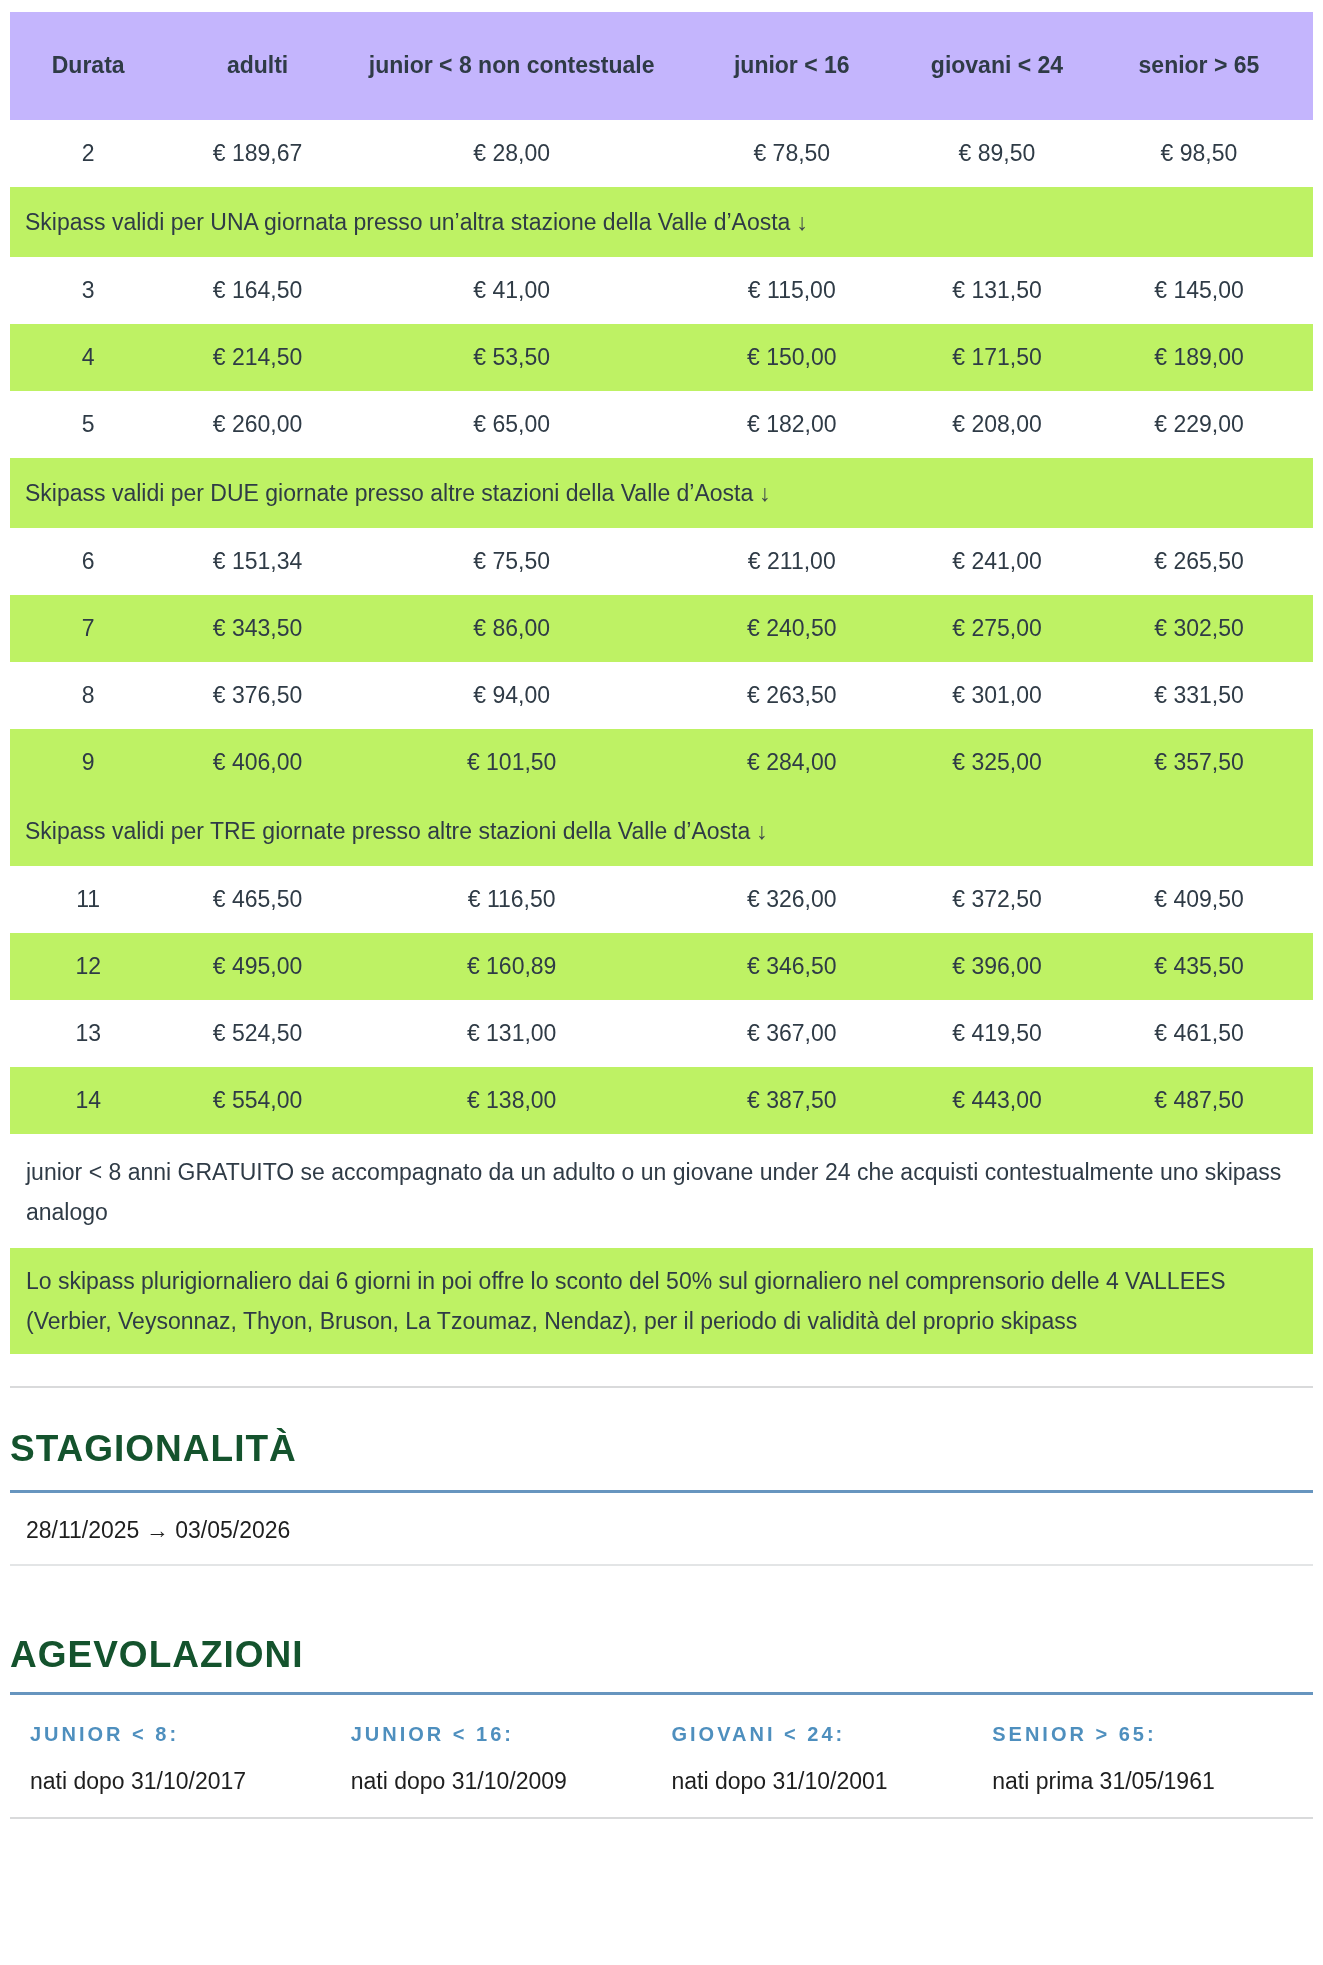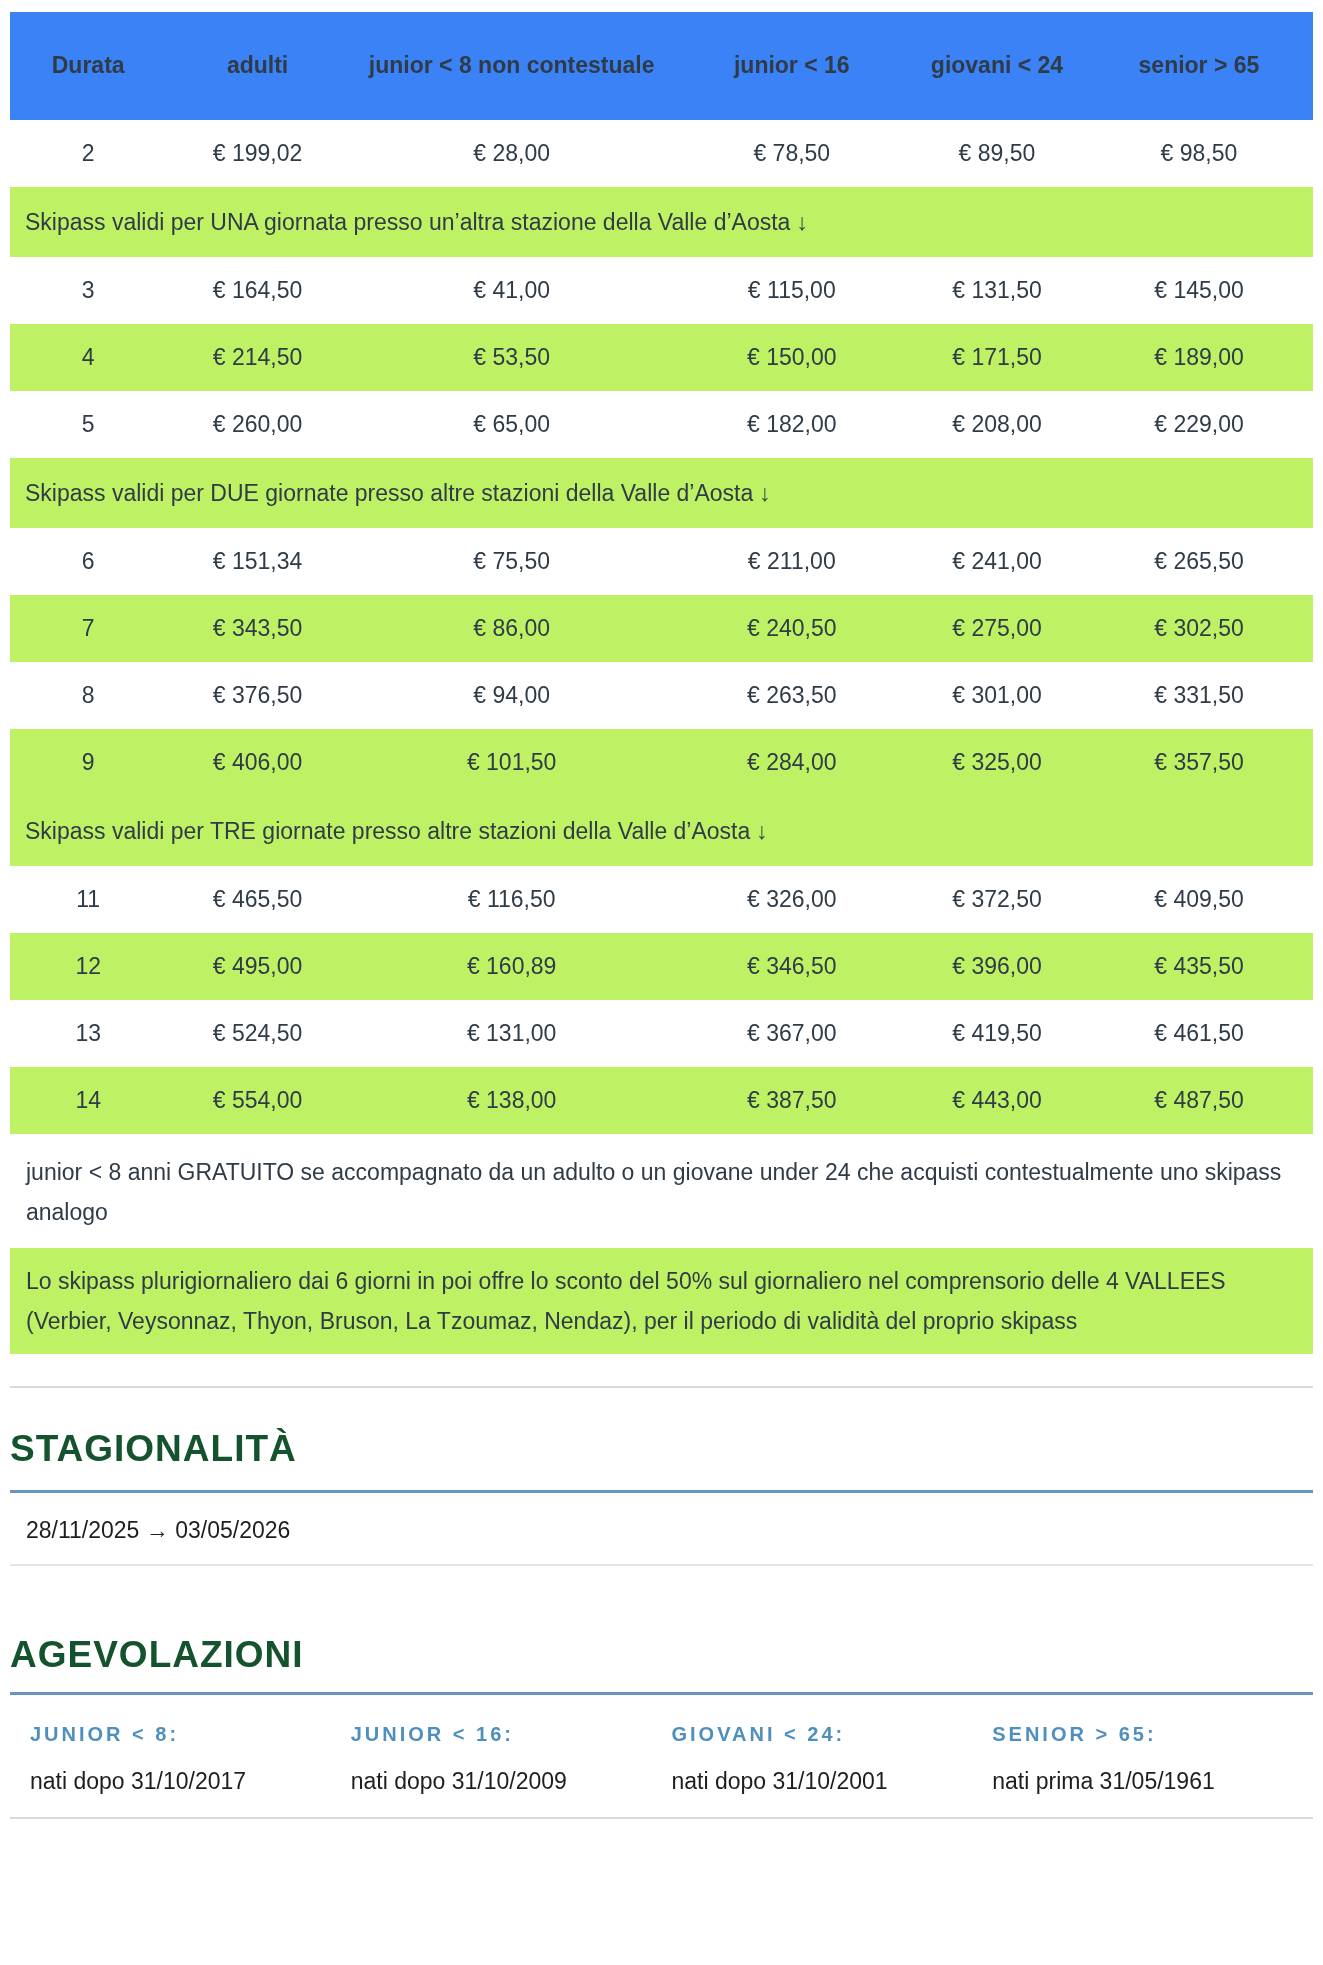--- a/index.html
+++ b/index.html
@@ -21,21 +21,21 @@
     border-collapse: collapse;
     table-layout: fixed;
   }
   table.price-table th {
     height: 108px;
     font-size: 23px;
     font-weight: 700;
     color: #2f3b46;
     text-align: center;
     vertical-align: middle;
-    background: #3b82f6;
+    background: #c4b5fd;
     line-height: 1.55;
     padding: 0 6px;
   }
   table.price-table td.data-cell {
     height: 65px;
     font-size: 23px;
     color: #2f3b46;
     text-align: center;
     vertical-align: middle;
   }
@@ -129,21 +129,21 @@
           <th>adulti</th>
           <th>junior &lt; 8 non contestuale</th>
           <th>junior &lt; 16</th>
           <th>giovani &lt; 24</th>
           <th>senior &gt; 65</th>
         </tr>
     </thead>
     <tbody id="table-body">
         <tr>
           <td class="data-cell">2</td>
-          <td class="data-cell">€ 199,02</td>
+          <td class="data-cell">€ 189,67</td>
           <td class="data-cell">€ 28,00</td>
           <td class="data-cell">€ 78,50</td>
           <td class="data-cell">€ 89,50</td>
           <td class="data-cell">€ 98,50</td>
         </tr>
         <tr>
           <td class="banner-cell shaded" colspan="6"><span>Skipass validi per UNA giornata presso un’altra stazione della Valle d’Aosta</span><span class="banner-arrow">↓</span></td>
         </tr>
         <tr>
           <td class="data-cell">3</td>

